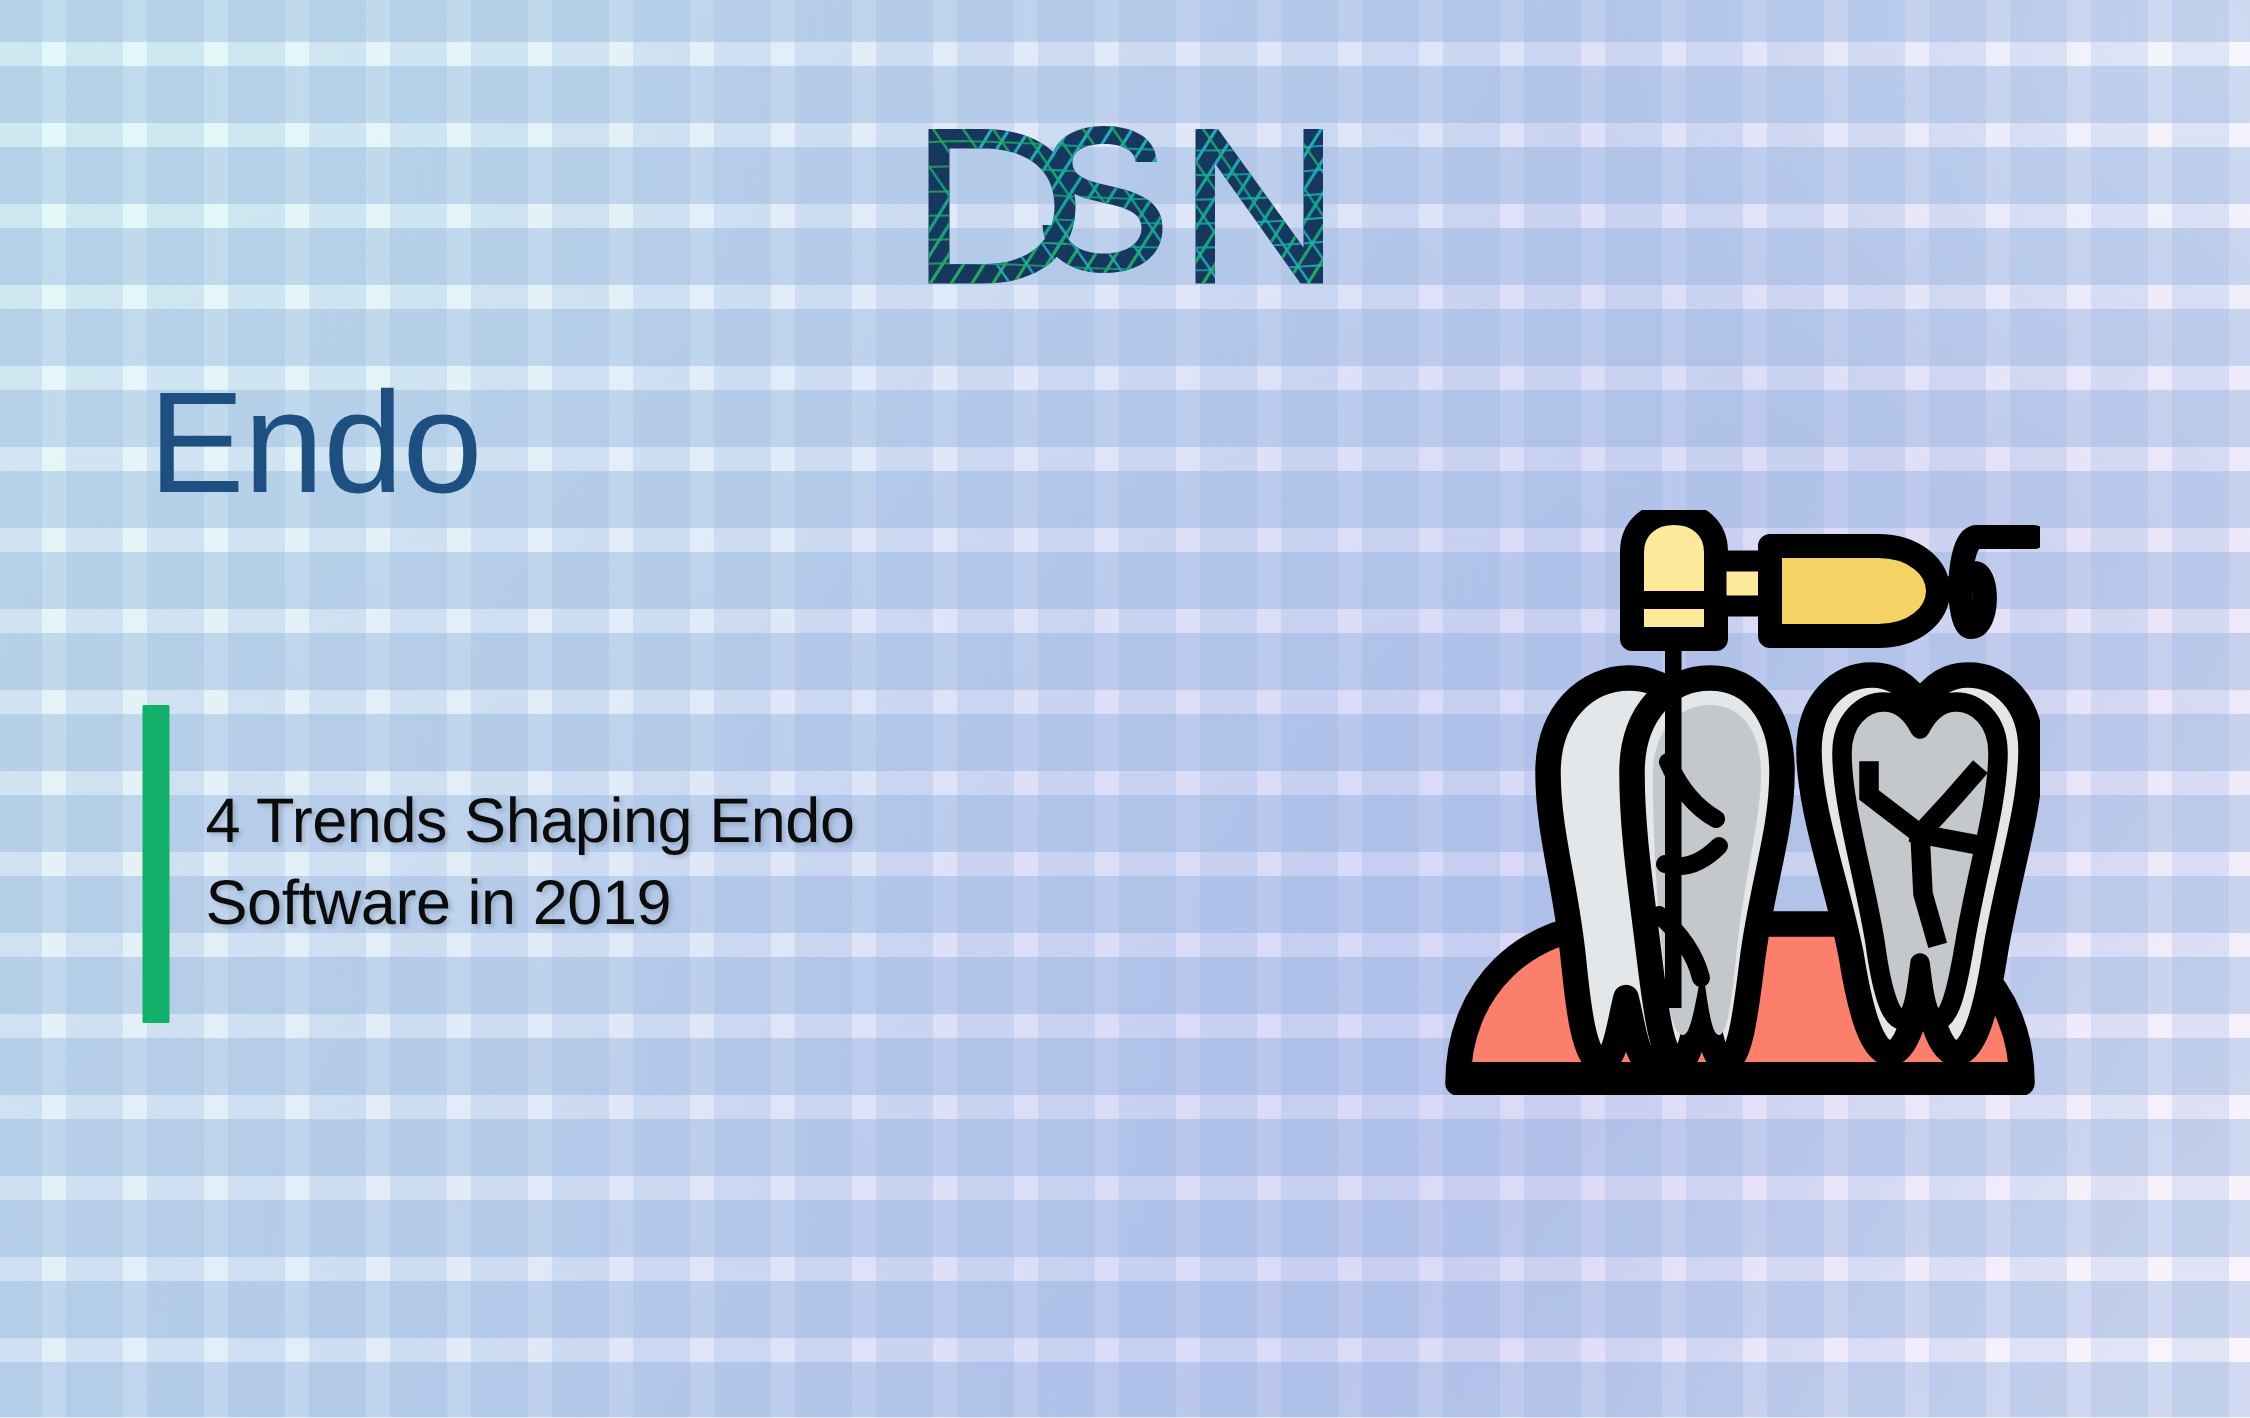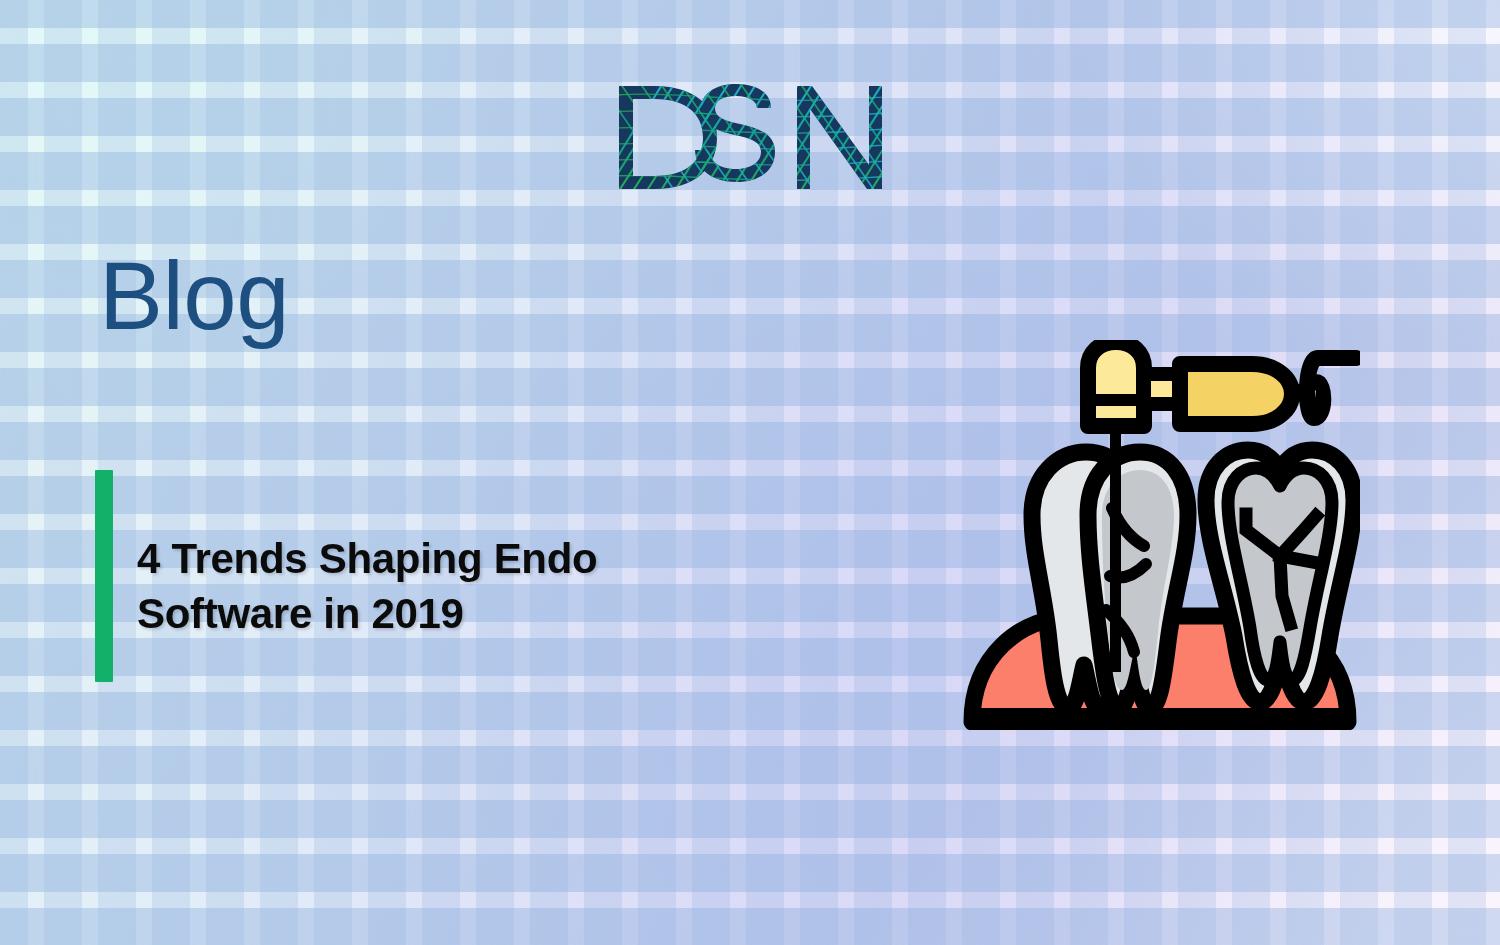--- a/index.html
+++ b/index.html
@@ -111,27 +111,26 @@
     background:#13b069;
     border-radius:1px;
   }
 
   
   #headline{
     position:absolute;
     left:137px;top:520px;
     width:720px;
     font-family:"Liberation Sans", sans-serif;
-    font-weight:bold;
+    font-weight:normal;
     font-size:42px;
     line-height:1.30;
     letter-spacing:-0.3px;
     color:#0b0b0c;
     text-shadow:2px 2px 3px rgba(0,0,0,.16);
-    margin-top:12px;
   }
   #headline .ln{display:block;}
 
   
   #illustration{
     position:absolute;
     left:960px;top:340px;
     width:400px;height:390px;
   }
   #illustration svg{display:block;width:400px;height:390px;}
@@ -244,21 +243,21 @@
         </g>
       <g clip-path="url(#clipS)">
           <use href="#meshLines"></use>
         </g>
       <g clip-path="url(#clipN)">
           <use href="#meshLines"></use>
         </g>
     </svg>
   </div>
 
-  <div id="blog">Blog</div>
+  <div id="blog">Endo</div>
 
   <div id="accent-bar"></div>
 
   <div id="headline">
     <span class="ln">4 Trends Shaping Endo</span>
     <span class="ln">Software in 2019</span>
   </div>
 
   <div id="illustration">
     <svg viewBox="0 0 400 390" xmlns="http://www.w3.org/2000/svg" aria-hidden="true">

